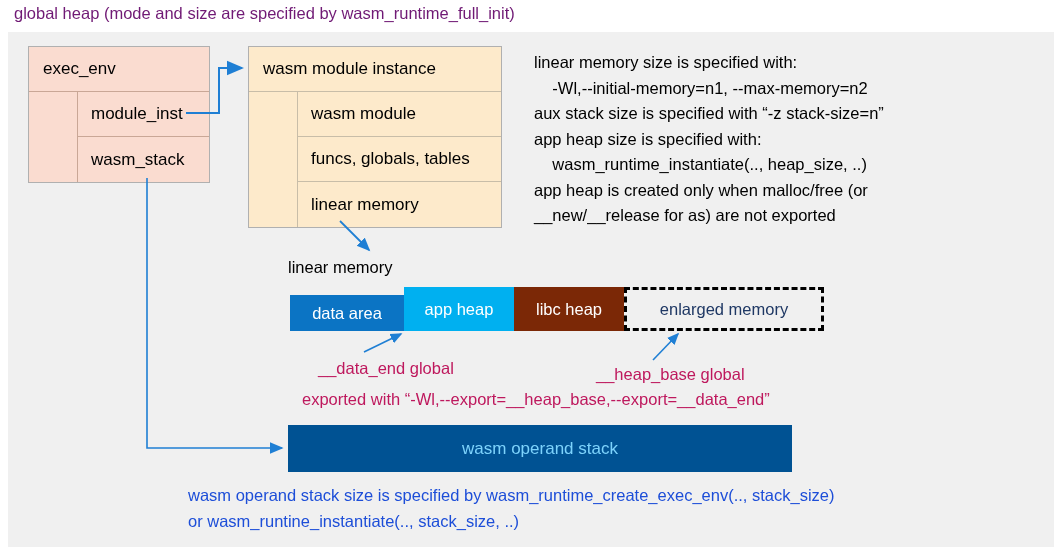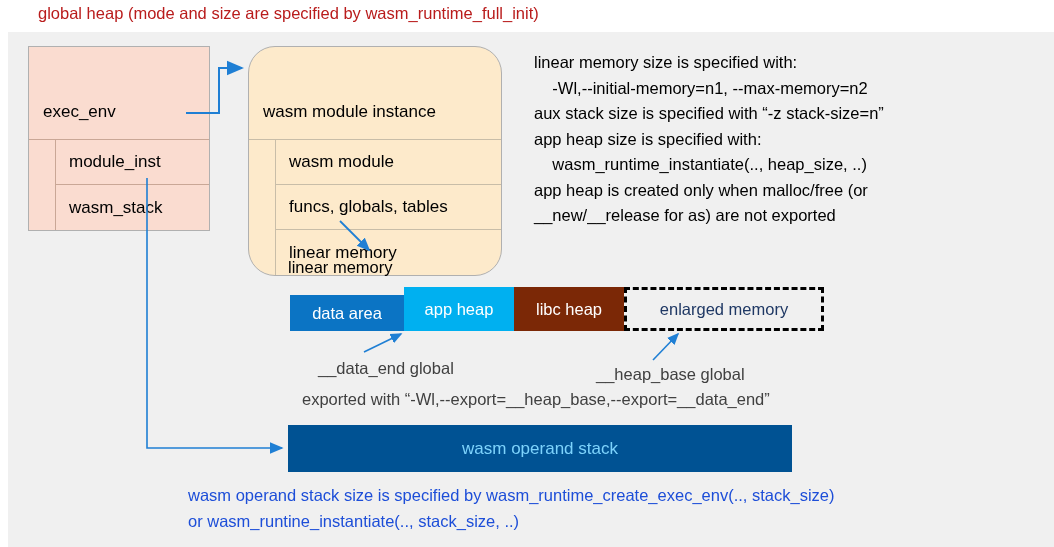--- a/index.html
+++ b/index.html
@@ -21,44 +21,43 @@
     top: 32px;
     width: 1046px;
     height: 515px;
     background: #f0f0f0;
   }
   #title {
     position: absolute;
     left: 14px;
     top: 4px;
     font-size: 16.5px;
-    color: #b91c1c;
+    color: #701a75;
     white-space: nowrap;
-    margin-left: 24px;
   }
 
   
   .struct {
     position: absolute;
     box-sizing: border-box;
     border: 1px solid #b0b0b0;
   }
   .struct .hdr {
     box-sizing: border-box;
-    height: 56px;
+    height: 45px;
     display: flex;
     align-items: center;
     padding-left: 14px;
     font-size: 17px;
     color: #000;
     border-bottom: 1px solid #c8bda8;
-    margin-top: 37px;
   }
   .struct .rows {
     display: flex;
+    margin-left: 22px;
   }
   .struct .gutter {
     width: 26px;
     flex: 0 0 26px;
     border-right: 1px solid #c8bda8;
   }
   .struct .rowlist {
     flex: 1 1 auto;
   }
   .struct .row {
@@ -77,21 +76,20 @@
     left: 28px; top: 46px; width: 182px;
     background: #fadcd0;
   }
   #exec-env .hdr { border-bottom-color: #c9a796; }
   #exec-env .gutter { border-right-color: #c9a796; }
   #exec-env .row { border-bottom-color: #c9a796; }
 
   #module-instance {
     left: 248px; top: 46px; width: 254px;
     background: #fdeacb;
-    border-radius: 27px;
   }
 
   
   #notes {
     position: absolute;
     left: 534px;
     top: 50px;
     font-size: 16.5px;
     line-height: 25.5px;
     color: #000;
@@ -123,21 +121,21 @@
   .seg.dashed {
     background: #f0f0f0;
     color: #1f3864;
     border: 3px dashed #000000;
   }
 
   
   .anno {
     position: absolute;
     font-size: 16.5px;
-    color: #404040;
+    color: #be185d;
     white-space: nowrap;
   }
   #anno-data-end { left: 318px; top: 359px; }
   #anno-heap-base { left: 596px; top: 365px; }
   #anno-exported { left: 302px; top: 390px; }
 
   
   #operand-stack {
     position: absolute;
     left: 288px; top: 425px;

